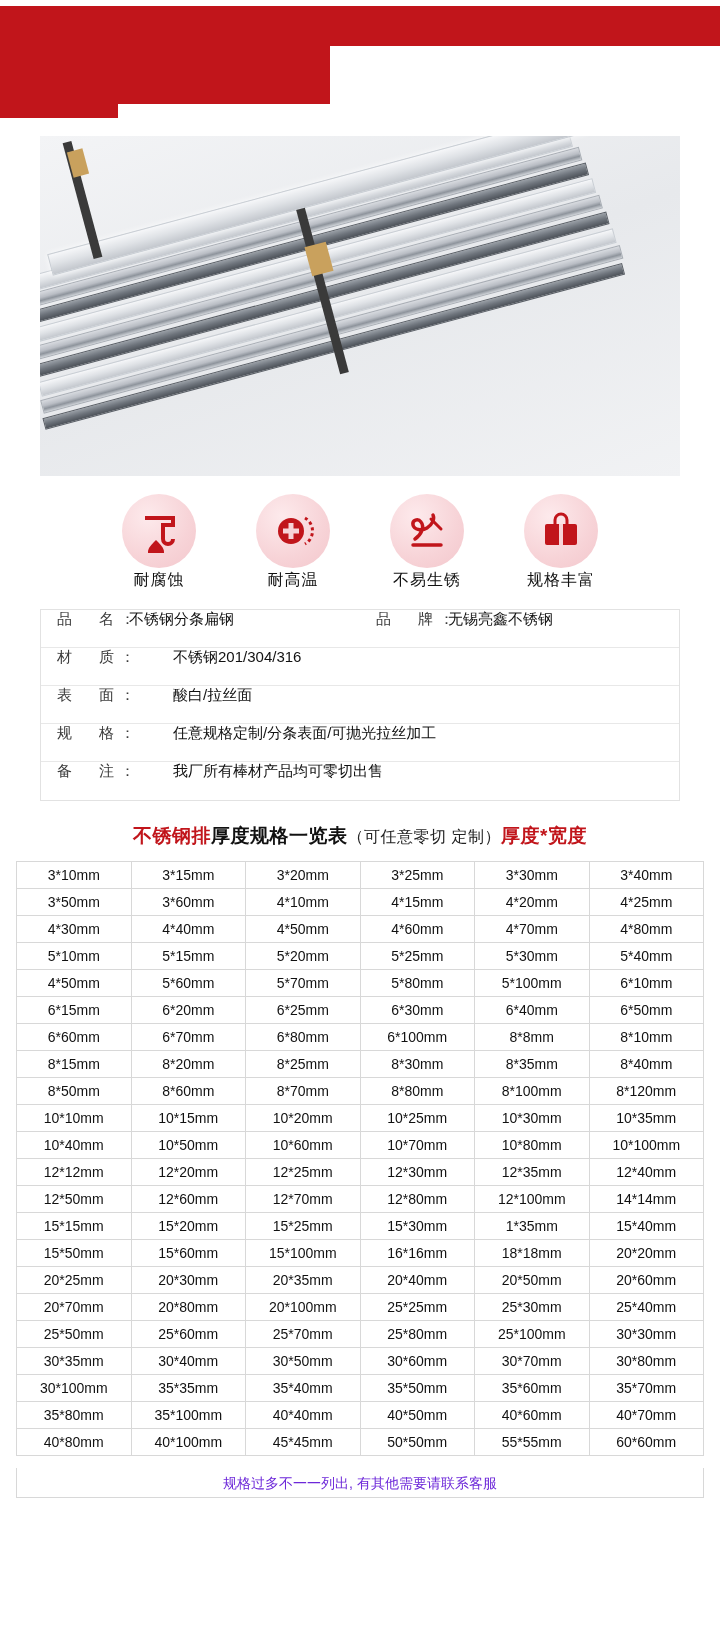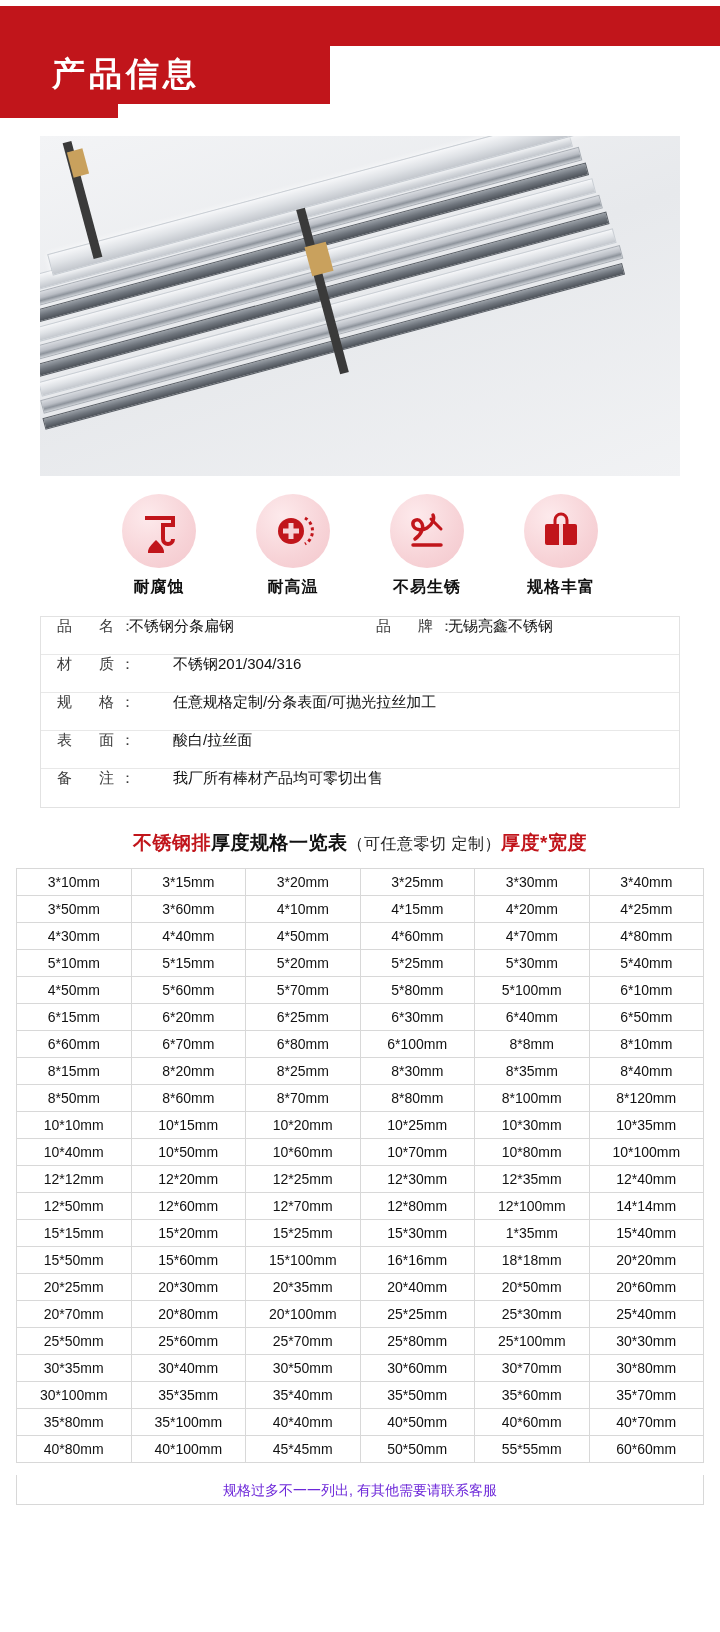--- a/index.html
+++ b/index.html
@@ -69,21 +69,21 @@
   }
   .feature { width: 96px; text-align: center; }
   .feature .circle {
     width: 74px; height: 74px; margin: 0 auto;
     border-radius: 50%;
     background: radial-gradient(circle at 35% 30%, #fdeaec 0%, #f7d3d7 60%, #f3c7cc 100%);
     display: flex; align-items: center; justify-content: center;
   }
   .feature .circle svg { display: block; }
   .feature .label {
-    margin-top: 9px; font-size: 16px; color: #111; font-weight: 700;
+    margin-top: 2px; font-size: 16px; color: #111; font-weight: 400;
     letter-spacing: 1px;
   }
 
   
   .info {
     margin: 18px 40px 0 40px;
     border: 1px solid #e2e2e2;
     background: #fff;
   }
   .info-row {
@@ -144,21 +144,20 @@
 </style>
 </head>
 <body>
 
 <div class="page">
 
   <div class="header-wrap">
     <div class="header-bar"></div>
     <div class="header-block"></div>
     <div class="header-block2"></div>
-    <div class="header-title">产品信息</div>
   </div>
 
   <div class="photo">
 
     <div class="bar light" style="left:-10px; top:140px; width:560px; height:16px; transform: rotate(-15deg);"></div>
     <div class="bar" style="left:-10px; top:158px; width:570px; height:14px; transform: rotate(-15deg);"></div>
     <div class="bar dark" style="left:-8px; top:175px; width:575px; height:13px; transform: rotate(-15deg);"></div>
     <div class="bar light" style="left:-6px; top:192px; width:580px; height:15px; transform: rotate(-15deg);"></div>
     <div class="bar" style="left:-4px; top:210px; width:585px; height:14px; transform: rotate(-15deg);"></div>
     <div class="bar dark" style="left:-2px; top:228px; width:590px; height:13px; transform: rotate(-15deg);"></div>
@@ -229,28 +228,28 @@
       </div>
     </div>
     <div class="info-row">
       <div class="cellgroup full">
         <div class="ikey">材　质：</div>
         <div class="ival">不锈钢201/304/316</div>
       </div>
     </div>
     <div class="info-row">
       <div class="cellgroup full">
+        <div class="ikey">表　面：</div>
+        <div class="ival">酸白/拉丝面</div>
+      </div>
+    </div>
+    <div class="info-row">
+      <div class="cellgroup full">
         <div class="ikey">规　格：</div>
         <div class="ival">任意规格定制/分条表面/可抛光拉丝加工</div>
-      </div>
-    </div>
-    <div class="info-row">
-      <div class="cellgroup full">
-        <div class="ikey">表　面：</div>
-        <div class="ival">酸白/拉丝面</div>
       </div>
     </div>
     <div class="info-row">
       <div class="cellgroup full">
         <div class="ikey">备　注：</div>
         <div class="ival">我厂所有棒材产品均可零切出售</div>
       </div>
     </div>
   </div>
 

